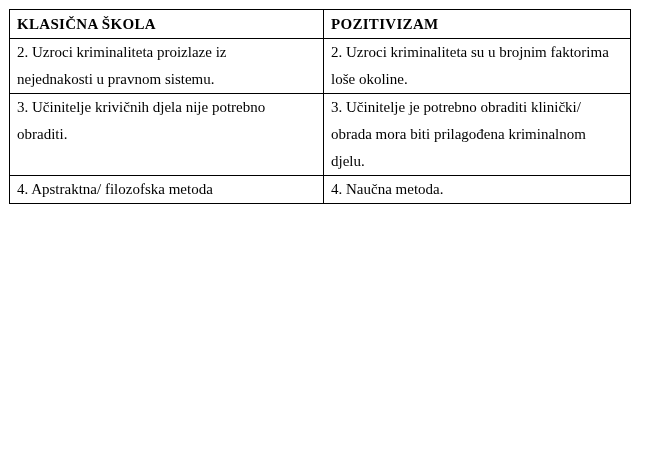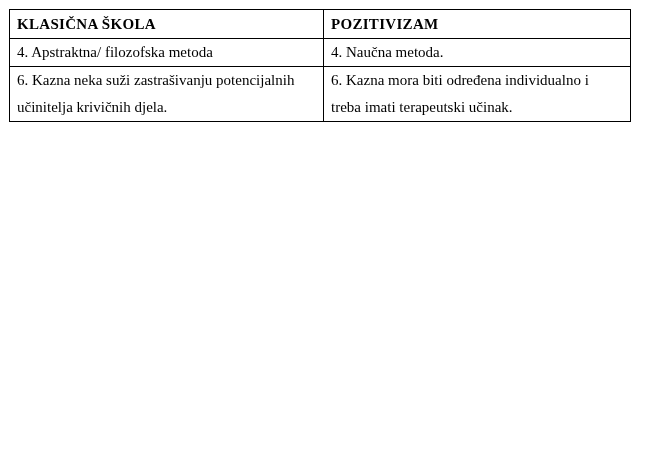--- a/index.html
+++ b/index.html
@@ -53,21 +53,25 @@
     <col class="col-right">
   </colgroup>
   <thead>
     <tr>
       <th>KLASIČNA ŠKOLA</th>
       <th>POZITIVIZAM</th>
     </tr>
   </thead>
   <tbody>
       <tr>
+        <td>2. Uzroci kriminaliteta proizlaze iz nejednakosti u pravnom sistemu.</td>
+        <td>2. Uzroci kriminaliteta su u brojnim faktorima loše okoline.</td>
+      </tr>
+      <tr>
+        <td>3. Učinitelje krivičnih djela nije potrebno obraditi.</td>
+        <td>3. Učinitelje je potrebno obraditi klinički/ obrada mora biti prilagođena kriminalnom djelu.</td>
+      </tr>
+      <tr>
         <td>4. Apstraktna/ filozofska metoda</td>
         <td>4. Naučna metoda.</td>
-      </tr>
-      <tr>
-        <td>6. Kazna neka suži zastrašivanju potencijalnih učinitelja krivičnih djela.</td>
-        <td>6. Kazna mora biti određena individualno i treba imati terapeutski učinak.</td>
       </tr>
     </tbody>
 </table>
 
 </body></html>

